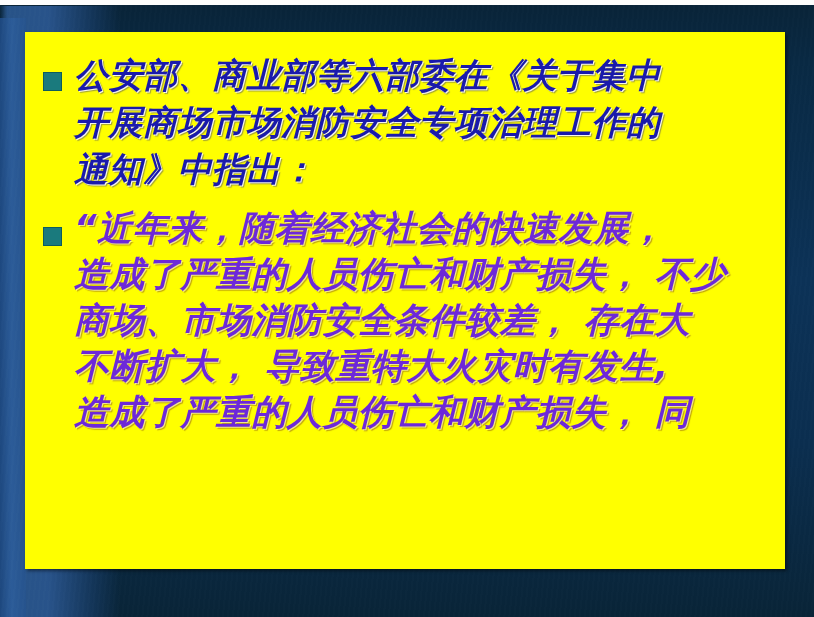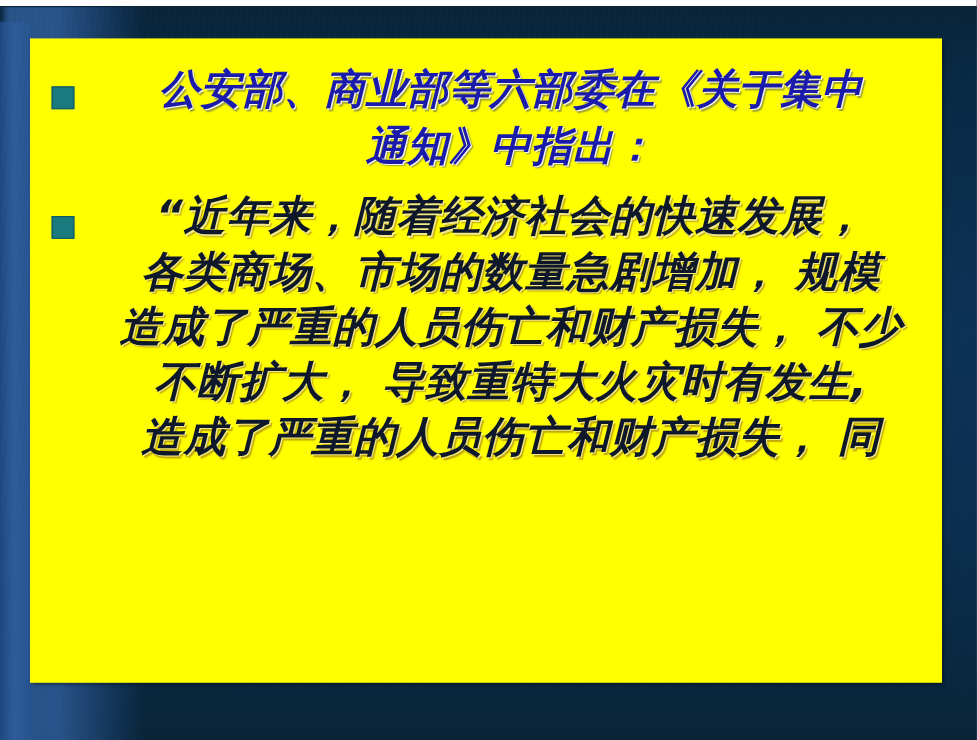--- a/index.html
+++ b/index.html
@@ -15,21 +15,20 @@
     font-family: "DejaVu Sans", "Liberation Sans", sans-serif;
   }
 
   
   #slide {
     position: relative;
     width: 814px;
     height: 617px;
     overflow: hidden;
     background: #0b2c4c;
-    text-align: center;
   }
 
   
   .bg-base {
     position: absolute;
     inset: 0;
     background:
       linear-gradient(180deg,
         #0a2438 0%,
         #0a2a44 10%,
@@ -135,21 +134,21 @@
       2px 2px 1px rgba(90,90,90,.55);
   }
 
   
   .red-text .line {
     font-family: "DejaVu Sans", "Liberation Sans", sans-serif;
     font-weight: bold;
     font-style: italic;
     font-size: 35px;
     line-height: 46px;
-    color: #0f172a;
+    color: #6d28d9;
     text-shadow:
       1px 1px 0 rgba(255,255,180,.75),
       2px 2px 1px rgba(120,60,20,.45);
   }
 
   .red-text .line.l1 { padding-left: 0; }
 </style>
 </head>
 <body>
 
@@ -160,29 +159,30 @@
   <div class="bg-leftband2"></div>
   <div class="bg-texture"></div>
   <div class="bg-topstrip"></div>
 
   <div id="panel">
 
     <div class="bullet-row first">
       <span class="bullet-marker m1"></span>
       <div class="para blue-text">
         <div class="line">公安部、商业部等六部委在《关于集中</div>
+        <div class="line">开展商场市场消防安全专项治理工作的</div>
         <div class="line">通知》中指出：</div>
       </div>
     </div>
 
     <div class="bullet-row second">
       <span class="bullet-marker m2"></span>
       <div class="para red-text">
         <div class="line l1">“近年来，随着经济社会的快速发展，</div>
-        <div class="line">各类商场、市场的数量急剧增加， 规模</div>
         <div class="line">造成了严重的人员伤亡和财产损失， 不少</div>
+        <div class="line">商场、市场消防安全条件较差， 存在大</div>
         <div class="line">不断扩大， 导致重特大火灾时有发生,</div>
         <div class="line">造成了严重的人员伤亡和财产损失， 同</div>
       </div>
     </div>
 
   </div>
 </div>
 
 </body></html>

